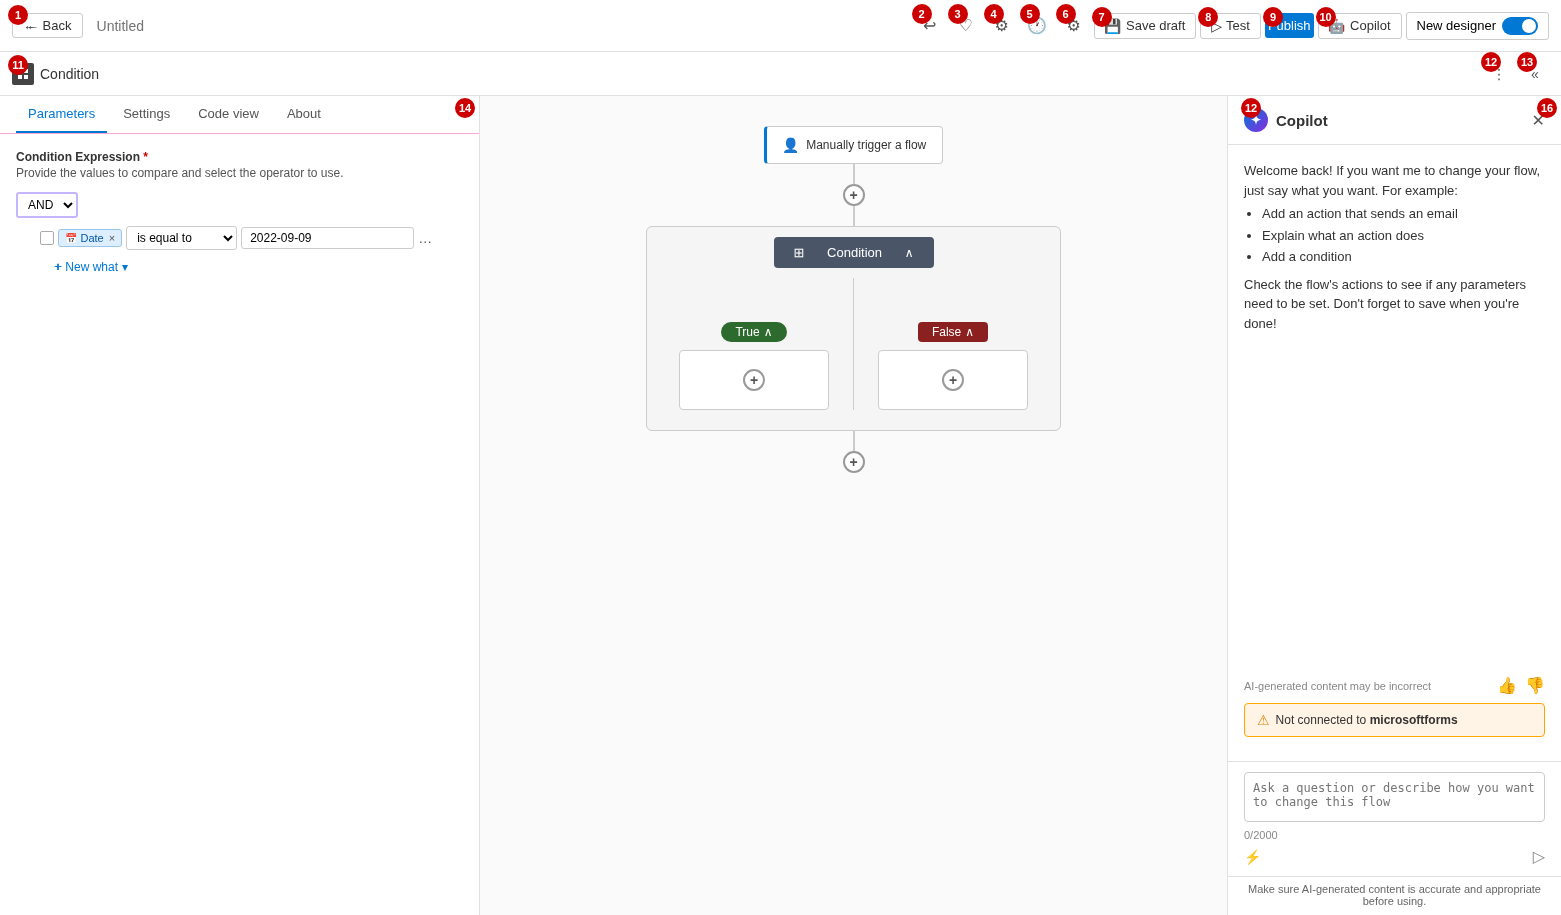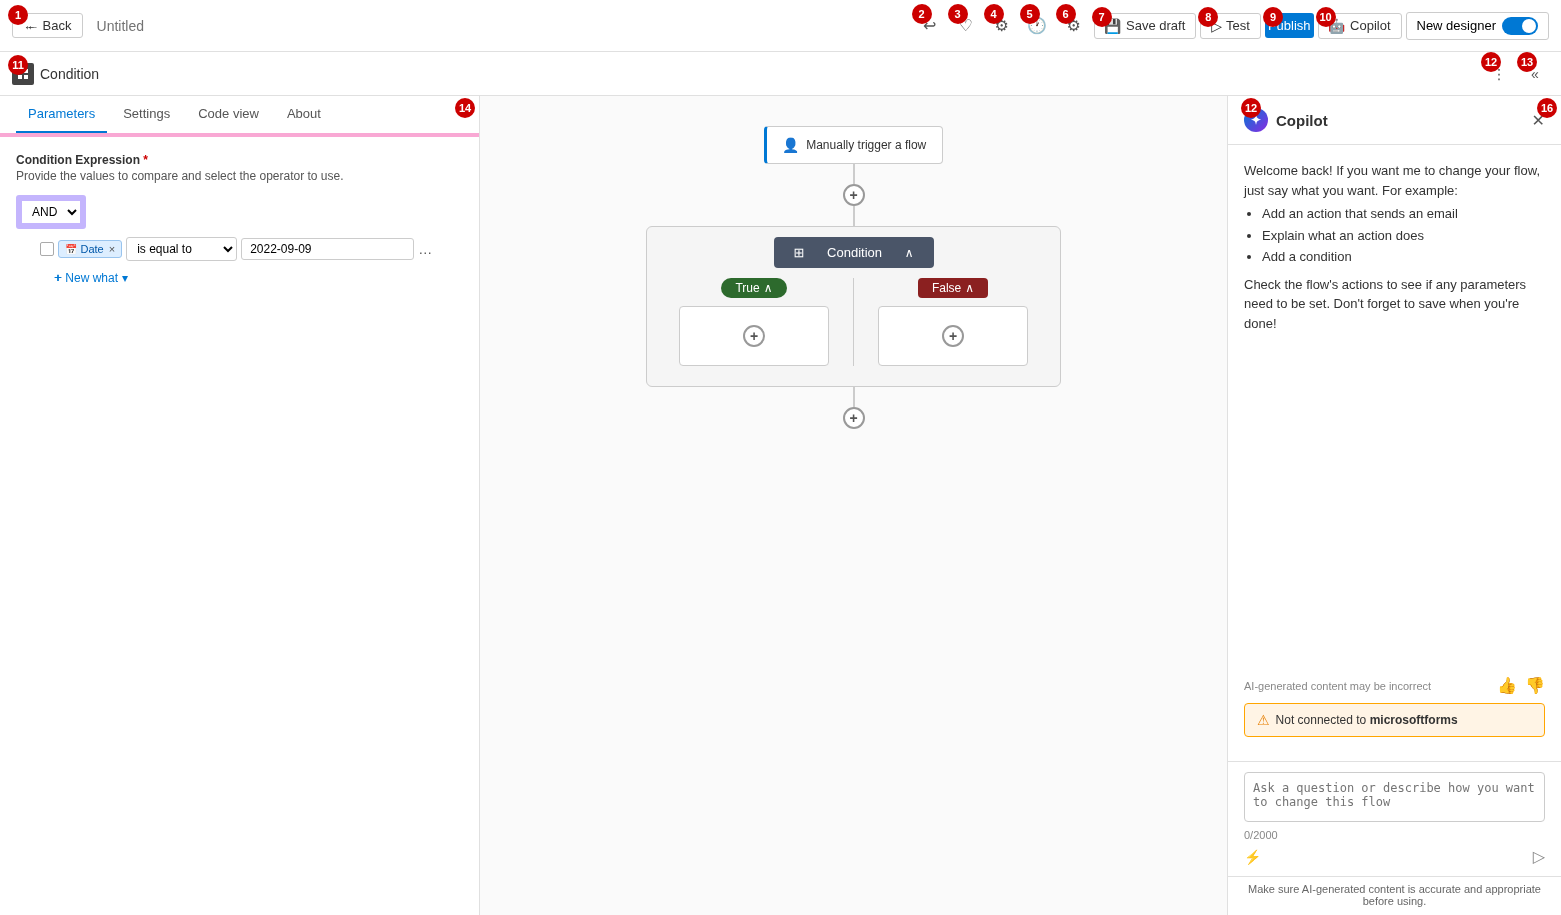--- a/index.html
+++ b/index.html
@@ -76,42 +76,42 @@
     .main-layout {
       display: flex; height: calc(915px - 52px - 44px);
     }
 
     
     .left-panel {
       width: 480px; background: #fff; border-right: 1px solid #e0e0e0;
       display: flex; flex-direction: column; overflow: hidden;
     }
     .left-panel-tabs {
-      display: flex; border-bottom: 4px solid #f9a8d4;
+      display: flex; border-bottom: 1px solid #f9a8d4;
       padding: 0 16px;
     }
     .tab {
       padding: 10px 12px; font-size: 13px; cursor: pointer;
       border-bottom: 2px solid transparent; color: #555;
       margin-right: 4px;
     }
     .tab.active { border-bottom: 2px solid #0078d4; color: #0078d4; font-weight: 500; }
     .left-panel-content { padding: 16px; flex: 1; overflow-y: auto; }
 
     .condition-expression-label {
       font-size: 12px; color: #333; font-weight: 600; margin-bottom: 2px;
     }
     .condition-expression-sub {
       font-size: 12px; color: #555; margin-bottom: 12px;
     }
     .and-dropdown {
       display: flex; align-items: center; gap: 4px; margin-bottom: 8px;
     }
     .dropdown-small {
-      border: 6px solid #c4b5fd; border-radius: 3px; padding: 3px 6px;
+      border: 2px solid #c4b5fd; border-radius: 3px; padding: 3px 6px;
       font-size: 12px; background: #fff; cursor: pointer;
     }
     .condition-row {
       display: flex; align-items: center; gap: 4px;
       margin-left: 24px; margin-bottom: 8px;
     }
     .checkbox-small {
       width: 14px; height: 14px; border: 1px solid #aaa;
       border-radius: 2px; display: inline-block;
     }
@@ -174,21 +174,21 @@
 
     .condition-node {
       background: #4a5568; border-radius: 4px;
       padding: 8px 20px; color: #fff; font-size: 13px; font-weight: 500;
       display: flex; align-items: center; gap: 6px; cursor: pointer;
       min-width: 160px; justify-content: space-between;
     }
     .condition-node .collapse-btn { font-size: 12px; cursor: pointer; }
     .branch {
       display: flex; flex-direction: column; align-items: center;
-      min-width: 160px; padding: 0 10px;
+      min-width: 160px; padding: 0 10px; margin-top: 44px;
     }
     .branch-header-true {
       background: #2d6a2d; color: #fff; border-radius: 12px;
       padding: 3px 14px; font-size: 12px; font-weight: 500;
       display: flex; align-items: center; gap: 4px; cursor: pointer;
     }
     .branch-header-false {
       background: #8b2020; color: #fff; border-radius: 4px;
       padding: 3px 14px; font-size: 12px; font-weight: 500;
       display: flex; align-items: center; gap: 4px; cursor: pointer;

